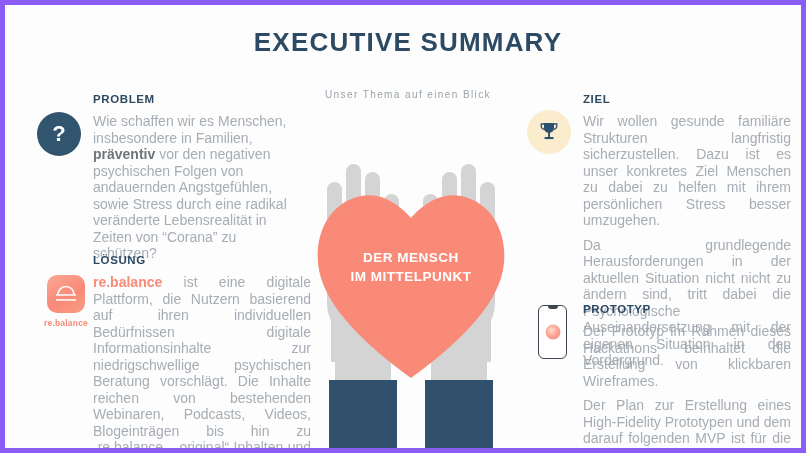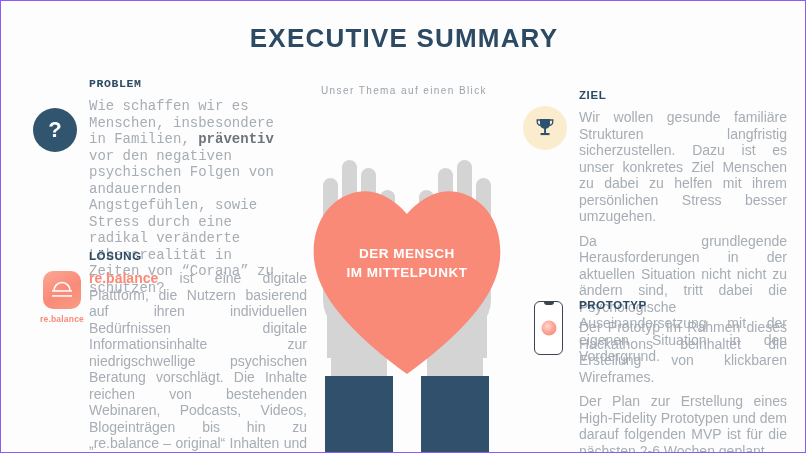--- a/index.html
+++ b/index.html
@@ -10,21 +10,21 @@
   body {
     font-family: "Liberation Sans", sans-serif;
   }
   #slide {
     position: relative;
     width: 806px;
     height: 453px;
     background: #fdfdfd;
     overflow: hidden;
     box-sizing: border-box;
-    border: 1px solid #8b5cf6;
+    border: 5px solid #8b5cf6;
   }
 
   
   .slide-title {
     position: absolute;
     top: 22px;
     left: 0;
     width: 806px;
     text-align: center;
     font-size: 26px;
@@ -156,21 +156,21 @@
 <body>
 
 <div id="slide">
 
   <div class="slide-title">EXECUTIVE SUMMARY</div>
   <div class="slide-subtitle">Unser Thema auf einen Blick</div>
 
   <div class="icon-circle qmark-circle">
     <span class="qmark-glyph">?</span>
   </div>
-  <div class="block" style="left:88px; top:76px; width:195px;font-family:Liberation Mono, monospace;">
+  <div class="block" style="left:88px; top:88px; width:195px;">
     <div class="block-heading">PROBLEM</div>
     <p class="block-body body-left"><span>Wie schaffen wir es Menschen, insbesondere in Familien, </span><span class="bold-inline">präventiv</span><span> vor den negativen psychischen Folgen von andauernden Angstgefühlen, sowie Stress durch eine radikal veränderte Lebensrealität in Zeiten von “Corana” zu schützen?</span></p>
   </div>
 
   <div class="app-icon-wrap">
     <div class="app-icon">
       <svg width="38" height="38" viewBox="0 0 38 38">
         <path d="M11 19.5 A8 8 0 0 1 27 19.5" fill="none" stroke="#ffffff" stroke-width="1.6"></path>
         <rect x="9" y="19.2" width="20" height="1.5" fill="#ffffff"></rect>
         <rect x="9" y="24.2" width="20" height="1.5" fill="#ffffff"></rect>

